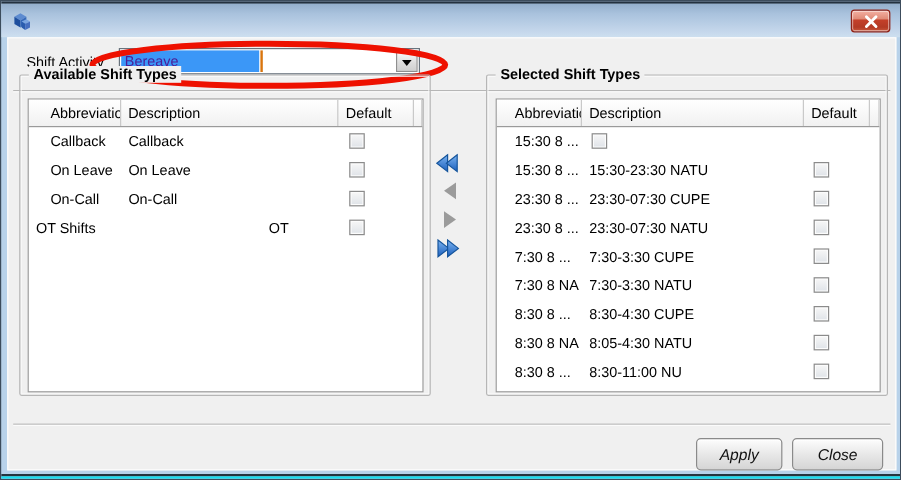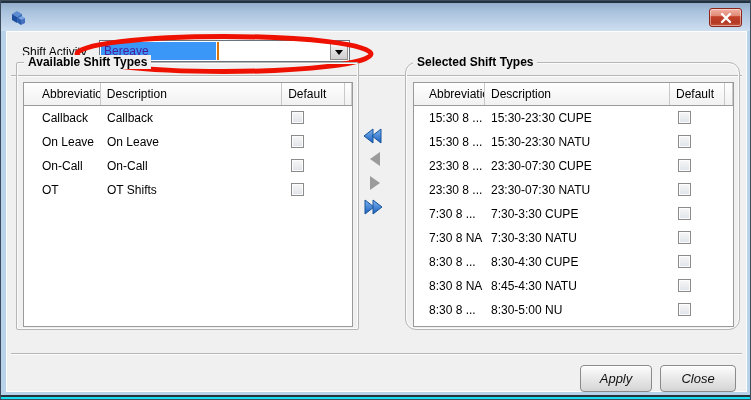--- a/index.html
+++ b/index.html
@@ -59,21 +59,21 @@
   
   .separator { position:absolute; left:4px; width:731px; height:2px; border-top:1px solid #b6b6b6; border-bottom:1px solid #fbfbfb; }
   .sep-top { top:43px; }
   .sep-bottom { top:321px; }
   
   .group-box {
     position:absolute; top:30px; height:268px;
     border:1px solid #b6b6b6; box-shadow:inset 0 0 0 1px #fbfbfb; border-radius:2px;
   }
   .gb-available { left:9px; width:343px; }
-  .gb-selected { left:398px; width:335px;border-radius:11px; }
+  .gb-selected { left:398px; width:335px; }
   .group-title {
     position:absolute; left:7px; top:-8px; background:#f0f0f0; padding:0 4px;
     font-size:12px; font-weight:bold; color:#000; white-space:nowrap;
   }
   
   .table {
     position:absolute; left:6px; top:19px; background:#fff;
     border:1px solid #9a9a9a; overflow:hidden;
   }
   .gb-available .table { width:330px; height:245px; }
@@ -173,22 +173,22 @@
               <span class="cell c-def"><span class="checkbox"></span></span>
               <span class="cell c-fill"></span>
             </div>
             <div class="trow">
               <span class="cell c-abbr">On-Call</span>
               <span class="cell c-desc">On-Call</span>
               <span class="cell c-def"><span class="checkbox"></span></span>
               <span class="cell c-fill"></span>
             </div>
             <div class="trow">
+              <span class="cell c-desc">OT Shifts</span>
               <span class="cell c-abbr">OT</span>
-              <span class="cell c-desc">OT Shifts</span>
               <span class="cell c-def"><span class="checkbox"></span></span>
               <span class="cell c-fill"></span>
             </div>
           </div>
       </div>
     </div>
 
     <button class="transfer-btn" style="left:356px; top:96px;">
       <svg width="20" height="17" viewBox="0 0 20 17">
         <defs>
@@ -229,21 +229,20 @@
       <div class="table tbl-selected">
         <div class="thead">
           <span class="hcell c-abbr">Abbreviation</span>
           <span class="hcell c-desc">Description</span>
           <span class="hcell c-def">Default</span>
           <span class="hcell c-fill"></span>
         </div>
         <div class="tbody">
             <div class="trow">
               <span class="cell c-abbr">15:30 8 ...</span>
-              <span class="cell c-desc">15:30-23:30 CUPE</span>
               <span class="cell c-def"><span class="checkbox"></span></span>
               <span class="cell c-fill"></span>
             </div>
             <div class="trow">
               <span class="cell c-abbr">15:30 8 ...</span>
               <span class="cell c-desc">15:30-23:30 NATU</span>
               <span class="cell c-def"><span class="checkbox"></span></span>
               <span class="cell c-fill"></span>
             </div>
             <div class="trow">
@@ -271,27 +270,27 @@
               <span class="cell c-fill"></span>
             </div>
             <div class="trow">
               <span class="cell c-abbr">8:30 8 ...</span>
               <span class="cell c-desc">8:30-4:30 CUPE</span>
               <span class="cell c-def"><span class="checkbox"></span></span>
               <span class="cell c-fill"></span>
             </div>
             <div class="trow">
               <span class="cell c-abbr">8:30 8 NA</span>
-              <span class="cell c-desc">8:45-4:30 NATU</span>
+              <span class="cell c-desc">8:05-4:30 NATU</span>
               <span class="cell c-def"><span class="checkbox"></span></span>
               <span class="cell c-fill"></span>
             </div>
             <div class="trow">
               <span class="cell c-abbr">8:30 8 ...</span>
-              <span class="cell c-desc">8:30-5:00 NU</span>
+              <span class="cell c-desc">8:30-11:00 NU</span>
               <span class="cell c-def"><span class="checkbox"></span></span>
               <span class="cell c-fill"></span>
             </div>
             <div class="trow">
               <span class="cell c-abbr">ES</span>
               <span class="cell c-desc">Evening Split</span>
               <span class="cell c-def"></span>
               <span class="cell c-fill"></span>
             </div>
           </div>

